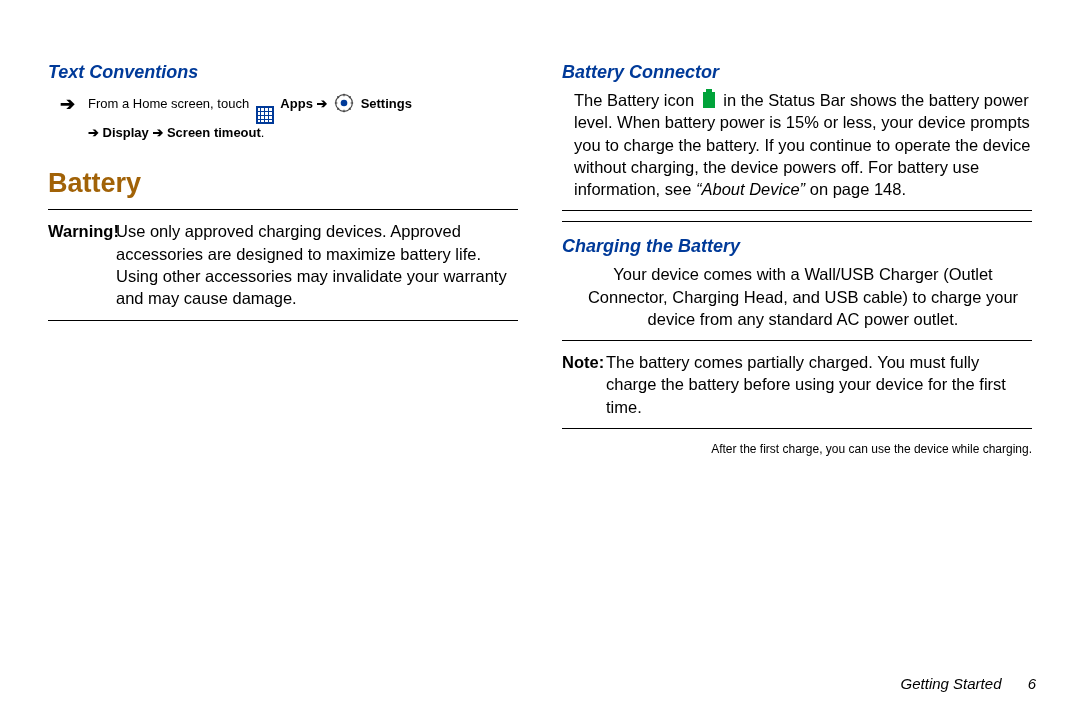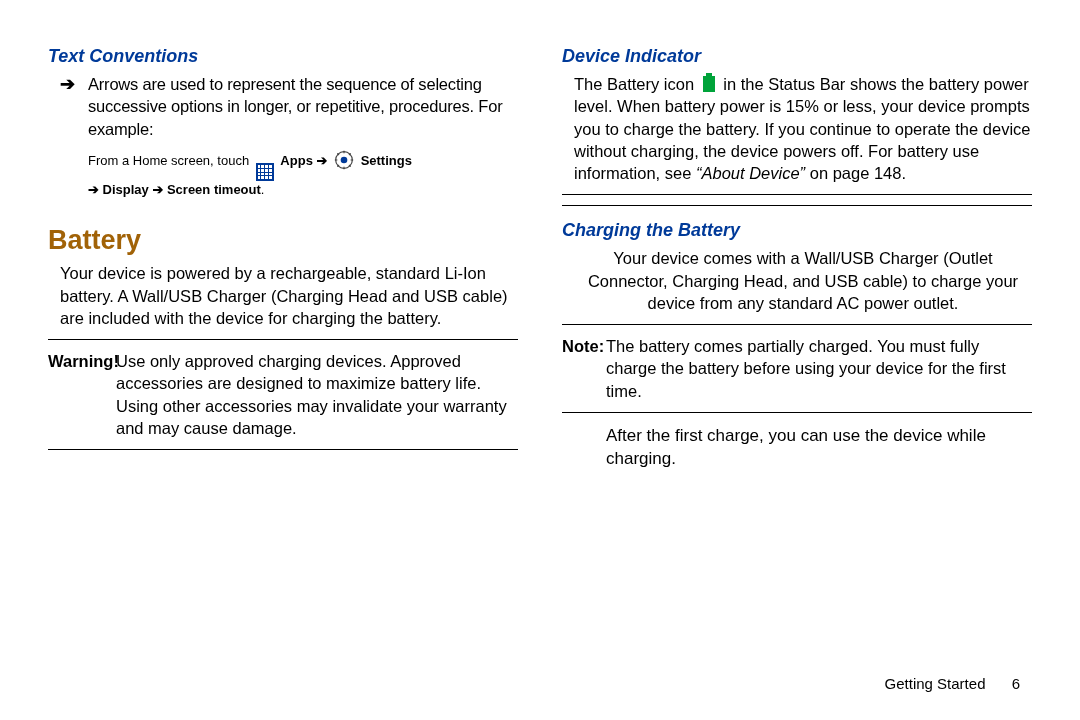--- a/index.html
+++ b/index.html
@@ -6,20 +6,21 @@
   html, body { width: 1080px; height: 720px; background: #fff; font-family: Arial, Helvetica, sans-serif; color: #000; }
   .page {
     width: 1080px;
     height: 720px;
     padding: 46px 48px 20px 48px;
     position: relative;
   }
   .columns {
     display: flex;
     gap: 44px;
+    margin-top: 16px;
   }
   .col {
     flex: 1;
     min-width: 0;
   }
   .h-sub {
     color: #003a99;
     font-style: italic;
     font-weight: bold;
     font-size: 18px;
@@ -107,44 +108,45 @@
     display: inline-block;
   }
   .battery-svg {
     width: 14px;
     height: 18px;
     vertical-align: -3px;
     display: inline-block;
   }
   .footer {
     position: absolute;
-    right: 60px;
+    right: 44px;
     bottom: 28px;
     font-size: 15px;
+    font-style: italic;
   }
   .footer .pn { margin-left: 22px; }
   .after-note {
     margin-top: 12px;
     padding-left: 44px;
-    font-size: 17px;
+    font-size: 12px;
     line-height: 1.35;
+    text-align: right;
   }
 </style>
 </head>
 <body>
 
 <div class="page">
   <div class="columns">
 
     <div class="col">
       <div class="h-sub">Text Conventions</div>
 
       <div class="bullet-block" style="margin-left:12px;">
         <span class="bullet-arrow">➔</span>
-        <div class="body-text" style="letter-spacing:-0.2px;">Arrows are used to represent the sequence of selecting successive options in longer, or repetitive, procedures. For example:</div>
 
         <div class="nested">
           <span>From a Home screen, touch </span>
           <span class="apps-icon icon">
             <span class="grid">
                 <div></div>
                 <div></div>
                 <div></div>
                 <div></div>
                 <div></div>
@@ -182,32 +184,31 @@
           <span class="bold"> Settings</span>
           <br>
           <span class="bold">➔</span>
           <span class="bold"> Display </span>
           <span class="bold">➔</span>
           <span class="bold"> Screen timeout</span><span>.</span>
         </div>
       </div>
 
       <div class="h-main">Battery</div>
-      <div class="body-text" style="padding-left:12px;">Your device is powered by a rechargeable, standard Li-Ion battery. A Wall/USB Charger (Charging Head and USB cable) are included with the device for charging the battery.</div>
 
       <hr class="rule">
       <div class="note-block warning">
         <span class="note-label">Warning!</span>
         <span> Use only approved charging devices. Approved accessories are designed to maximize battery life. Using other accessories may invalidate your warranty and may cause damage.</span>
       </div>
       <hr class="rule">
     </div>
 
     <div class="col">
-      <div class="h-sub">Device Indicator</div>
+      <div class="h-sub">Battery Connector</div>
       <div class="body-text" style="padding-left:12px;">
         <span>The Battery icon </span>
         <span class="icon battery-svg">
           <svg viewBox="0 0 14 20" width="14" height="20">
             <rect x="4" y="0" width="6" height="3" fill="#00a33a"></rect>
             <rect x="1" y="3" width="12" height="16" fill="#00a33a"></rect>
           </svg>
         </span>
         <span> in the Status Bar shows the battery power level. When battery power is 15% or less, your device prompts you to charge the battery. If you continue to operate the device without charging, the device powers off. For battery use information, see </span>
         <span class="italic">“About Device”</span><span> on page&nbsp;148.</span>

